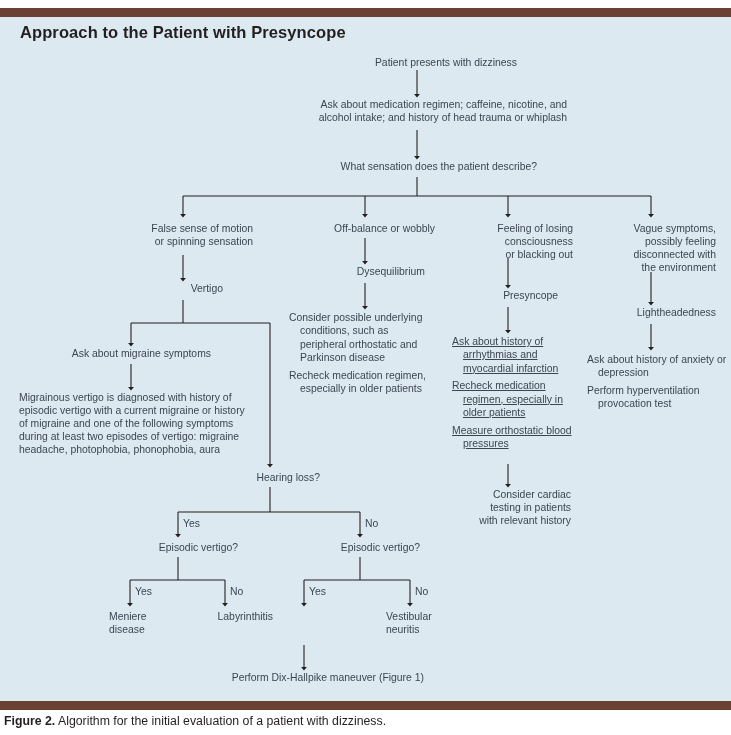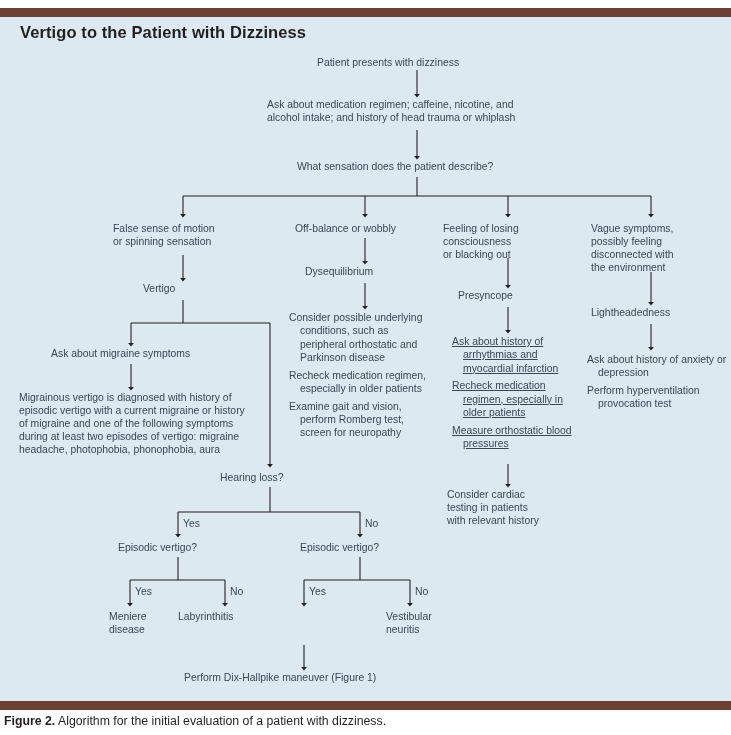--- a/index.html
+++ b/index.html
@@ -10,39 +10,39 @@
   .bar-bottom{position:absolute;left:0;top:701px;width:731px;height:9px;background:#6b4134;}
   .panel{position:absolute;left:0;top:17px;width:731px;height:684px;background:#dde9f1;}
 
   .title{position:absolute;left:20px;top:23px;font-size:16.5px;font-weight:bold;color:#231f20;letter-spacing:0.1px;}
 
   .caption{position:absolute;left:4px;top:714px;font-size:12.3px;color:#231f20;}
   .caption b{font-weight:bold;}
 
   
   .node{position:absolute;font-size:10.4px;line-height:13.1px;color:#3b4652;white-space:pre-line;}
-  .node.c{text-align:left;}
+  .node.c{text-align:right;}
   .node.l{text-align:left;}
   .hang{position:absolute;font-size:10.4px;line-height:13.3px;color:#3b4652;text-align:left;}
   .hang div{padding-left:11px;text-indent:-11px;margin-bottom:4.5px;white-space:pre-line;}
   .hang div:last-child{margin-bottom:0;}
   .lbl{position:absolute;font-size:10.4px;line-height:12px;color:#3b4652;}
 
   svg.edges{position:absolute;left:0;top:0;width:731px;height:735px;pointer-events:none;}
 </style>
 </head>
 <body>
 
 <div id="figure">
 
   <div class="bar-top"></div>
   <div class="panel"></div>
   <div class="bar-bottom"></div>
 
-  <div class="title">Vertigo to the Patient with Dizziness</div>
+  <div class="title">Approach to the Patient with Presyncope</div>
 
   <svg class="edges" viewBox="0 0 731 735" xmlns="http://www.w3.org/2000/svg">
     <defs>
       <marker id="ah" markerWidth="7" markerHeight="7" refX="1.1" refY="3" orient="auto" markerUnits="strokeWidth">
         <path d="M0,0.2 L0,5.8 L3.4,3 z" fill="#231f20"></path>
       </marker>
     </defs>
     <g stroke="#231f20" stroke-width="1.1" fill="none">
 
       <line x1="417" y1="70" x2="417" y2="95" marker-end="url(#ah)"></line>
@@ -108,21 +108,20 @@
 episodic vertigo with a current migraine or history
 of migraine and one of the following symptoms
 during at least two episodes of vertigo: migraine
 headache, photophobia, phonophobia, aura</div>
 
   <div class="node c" style="left:295px;top:222px;width:140px;">Off-balance or wobbly</div>
   <div class="node c" style="left:305px;top:265px;width:120px;">Dysequilibrium</div>
   <div class="hang" style="left:289px;top:311px;width:148px;">
     <div>Consider possible underlying conditions, such as peripheral orthostatic and Parkinson disease</div>
     <div>Recheck medication regimen, especially in older patients</div>
-    <div>Examine gait and vision, perform Romberg test, screen for neuropathy</div>
   </div>
 
   <div class="node c" style="left:443px;top:222px;width:130px;">Feeling of losing
 consciousness
 or blacking out</div>
   <div class="node c" style="left:458px;top:289px;width:100px;">Presyncope</div>
   <div class="hang" style="left:452px;top:335px;width:124px;text-decoration:underline;">
     <div>Ask about history of arrhythmias and myocardial infarction</div>
     <div>Recheck medication regimen, especially in older patients</div>
     <div>Measure orthostatic blood pressures</div>

